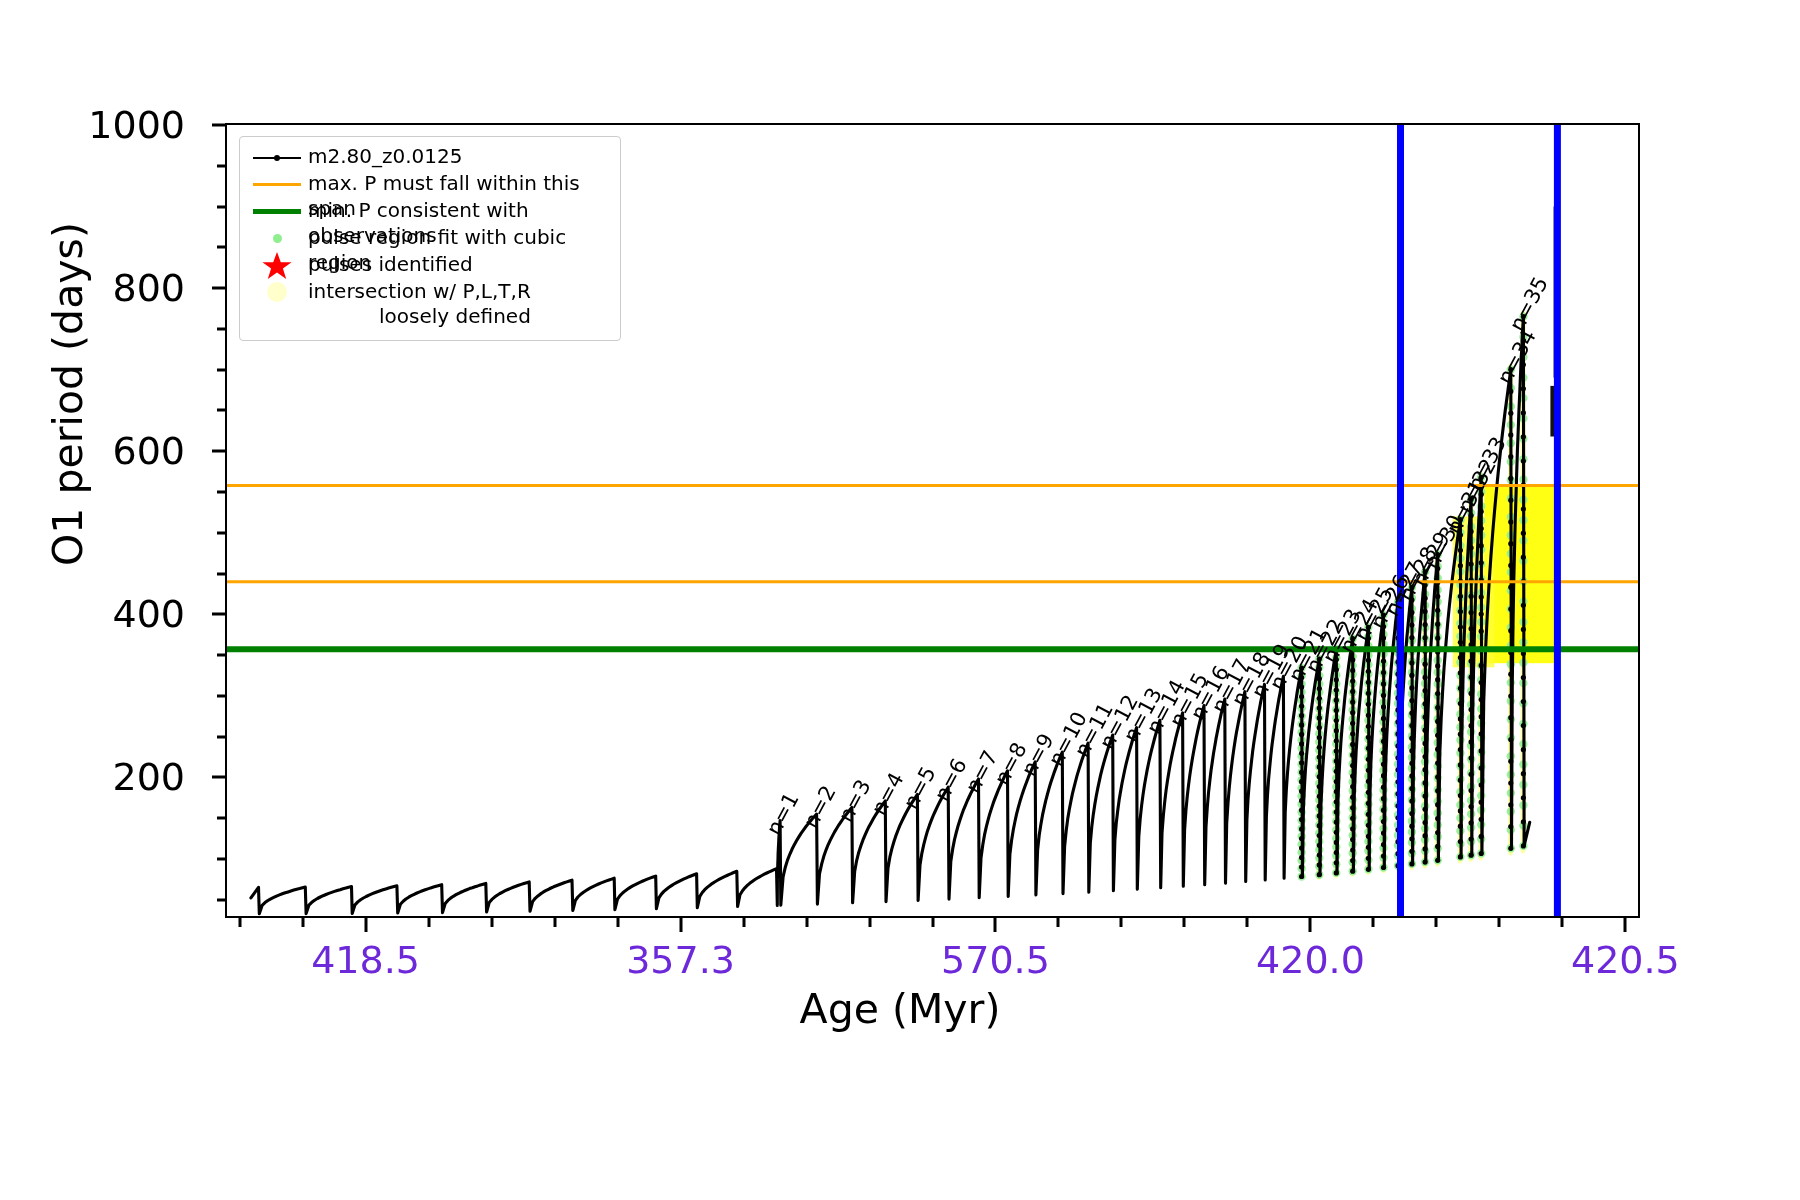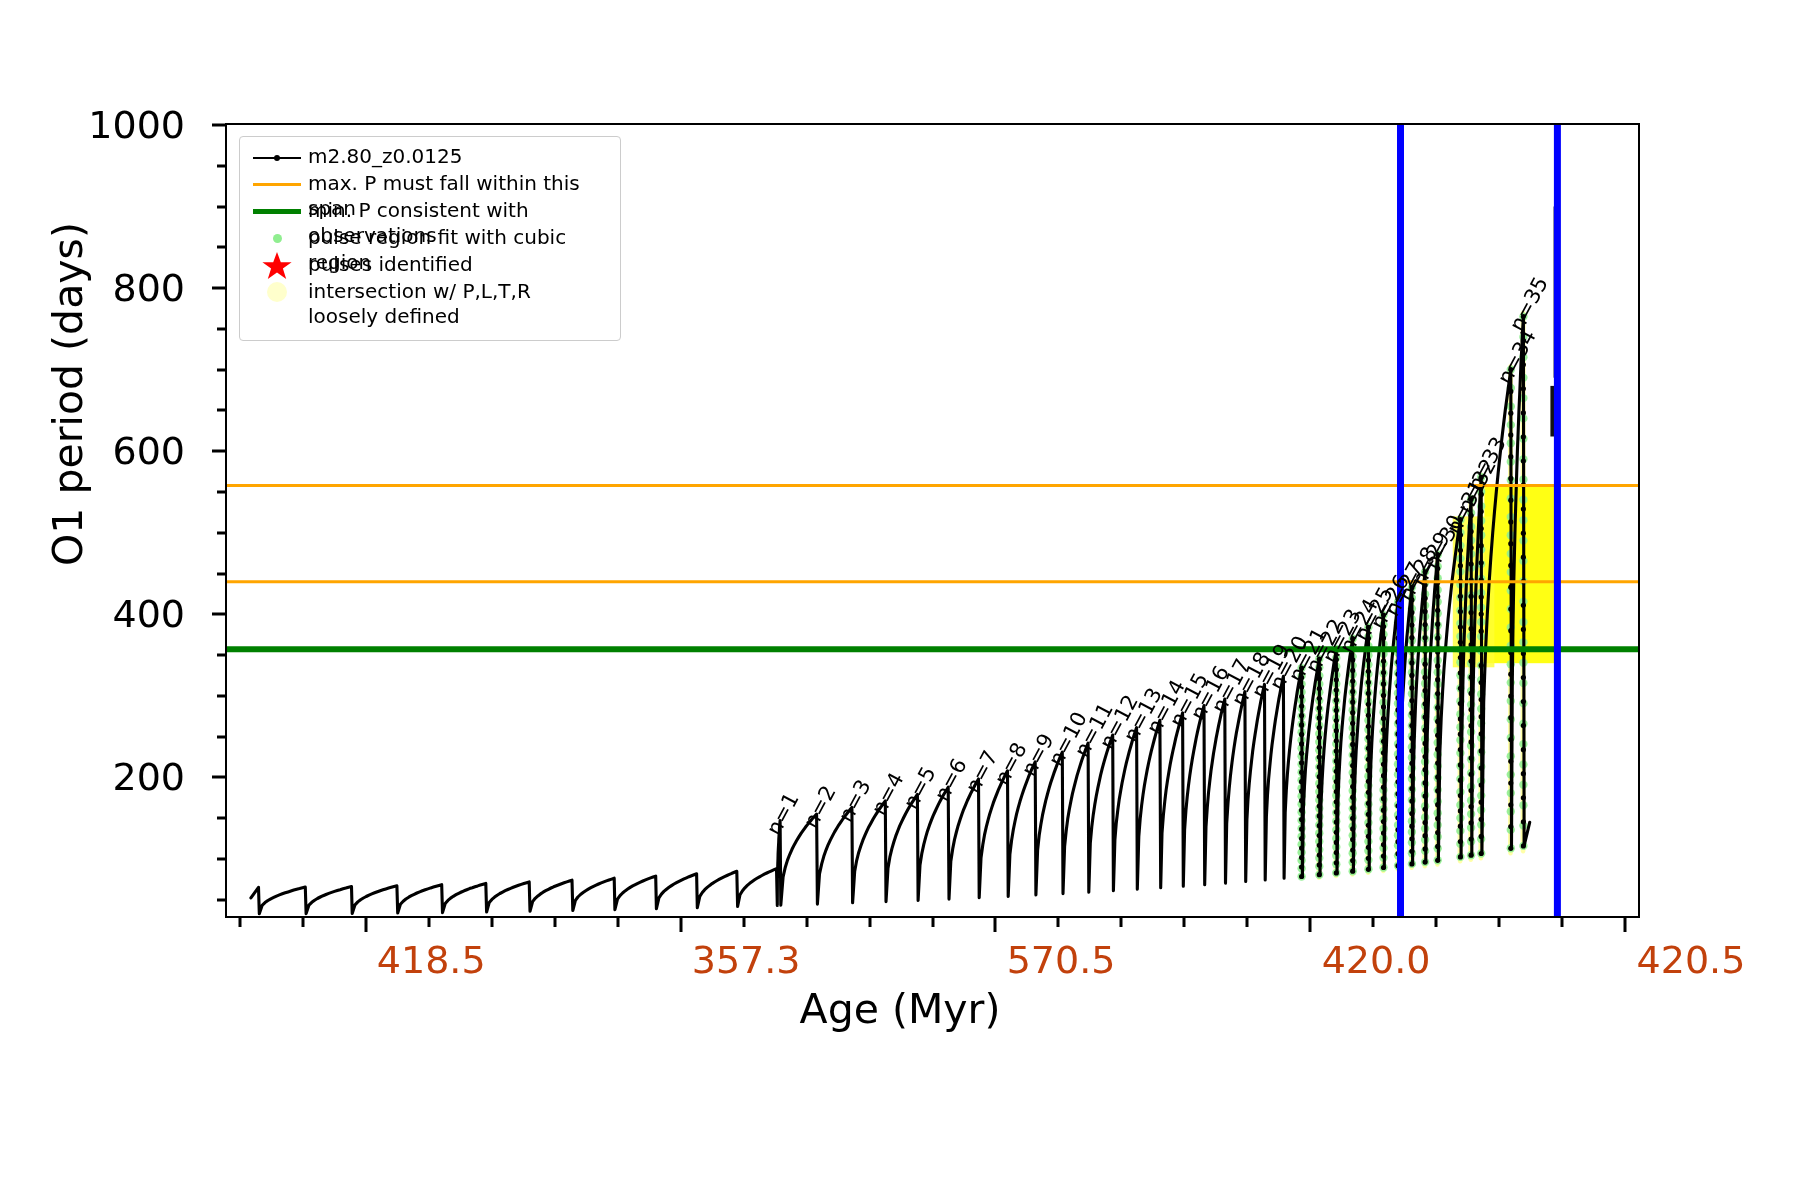--- a/index.html
+++ b/index.html
@@ -43,23 +43,23 @@
     text-align:right;
     font-size:38px;
     color:#000;
     white-space:nowrap;
     transform:translateY(-50%);
     width:300px;
   }
   .xtick-label{
     position:absolute;
     top:938px;
-    text-align:right;
+    text-align:center;
     font-size:38px;
-    color:#c2410c;
+    color:#6d28d9;
     white-space:nowrap;
     transform:translateX(-50%);
     width:240px;
   }
   .ytick-major{
     position:absolute; left:212px; width:13px; height:3px; background:#000;
     transform:translateY(-1.5px);
   }
   .ytick-minor{
     position:absolute; left:217px; width:8px; height:3px; background:#000;
@@ -84,21 +84,21 @@
     border-radius:4px;
     padding:7px 8px 9px 8px;
     box-sizing:border-box;
     z-index:40;
   }
   .legend-row{
     display:flex;
     align-items:flex-start;
     height:27px;
   }
-  .legend-row.two-line{height:52px;}
+  .legend-row.two-line{height:52px;text-align:right;}
   .legend-key{
     width:58px;
     min-width:58px;
     height:27px;
     position:relative;
     display:flex;
     align-items:center;
     justify-content:center;
   }
   .legend-text{

